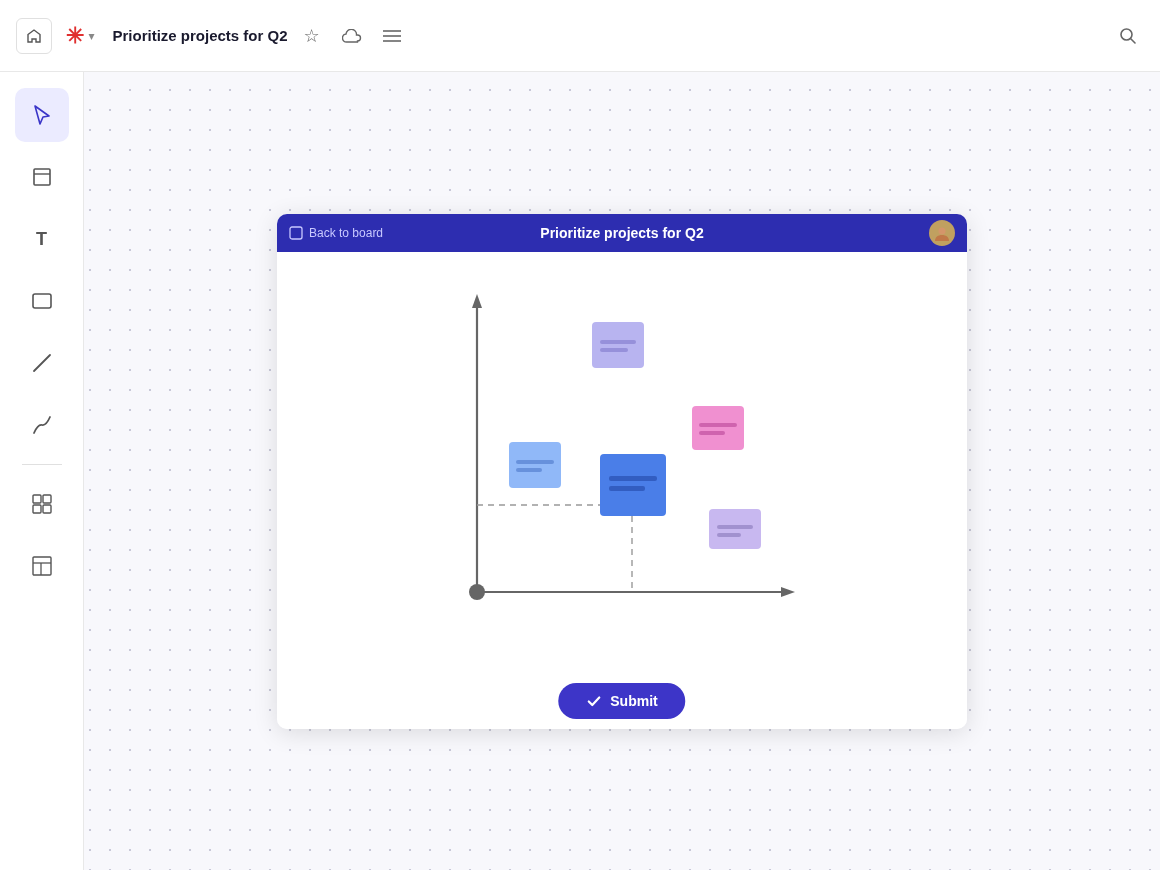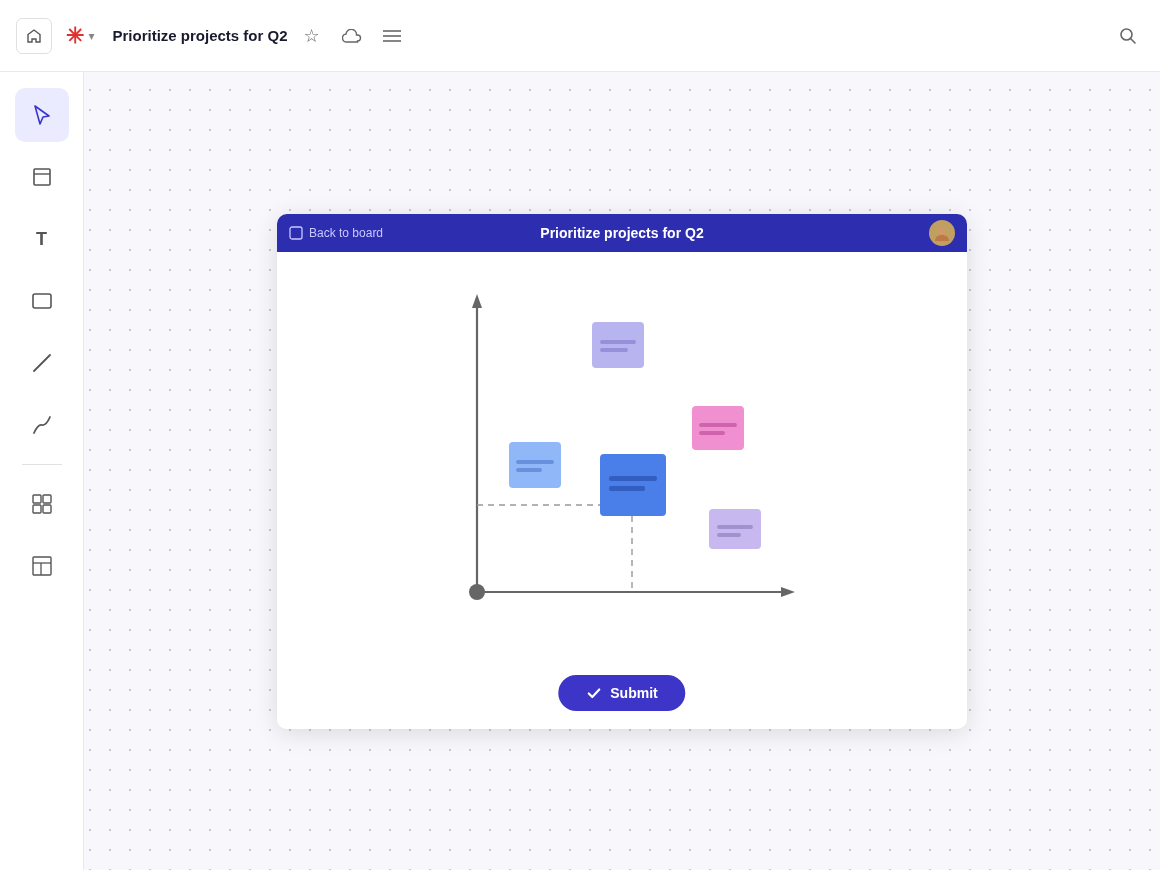--- a/index.html
+++ b/index.html
@@ -158,21 +158,21 @@
     #board-content {
       flex: 1;
       background: #fff;
       position: relative;
       overflow: hidden;
     }
 
     
     #submit-btn {
       position: absolute;
-      bottom: 18px;
+      bottom: 10px;
       left: 50%;
       transform: translateX(-50%);
       background: #3d35c8;
       color: #fff;
       border: none;
       border-radius: 24px;
       padding: 10px 28px;
       font-size: 14px;
       font-weight: 600;
       cursor: pointer;

